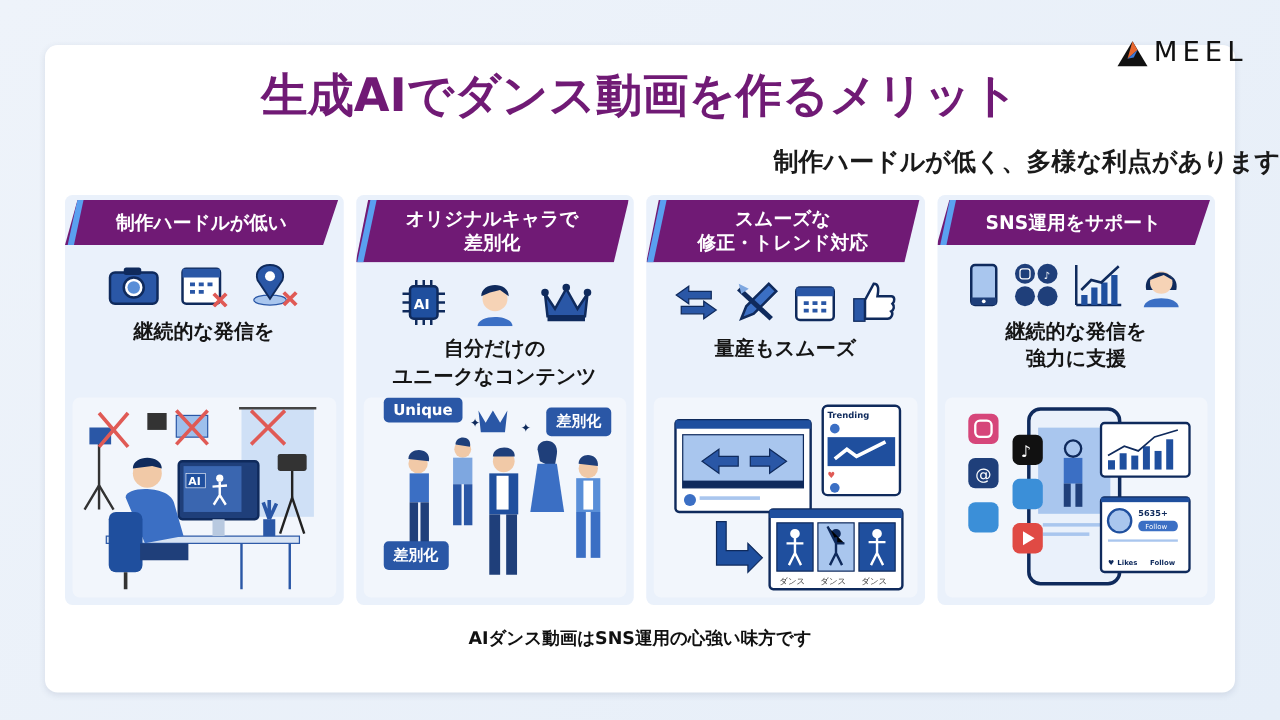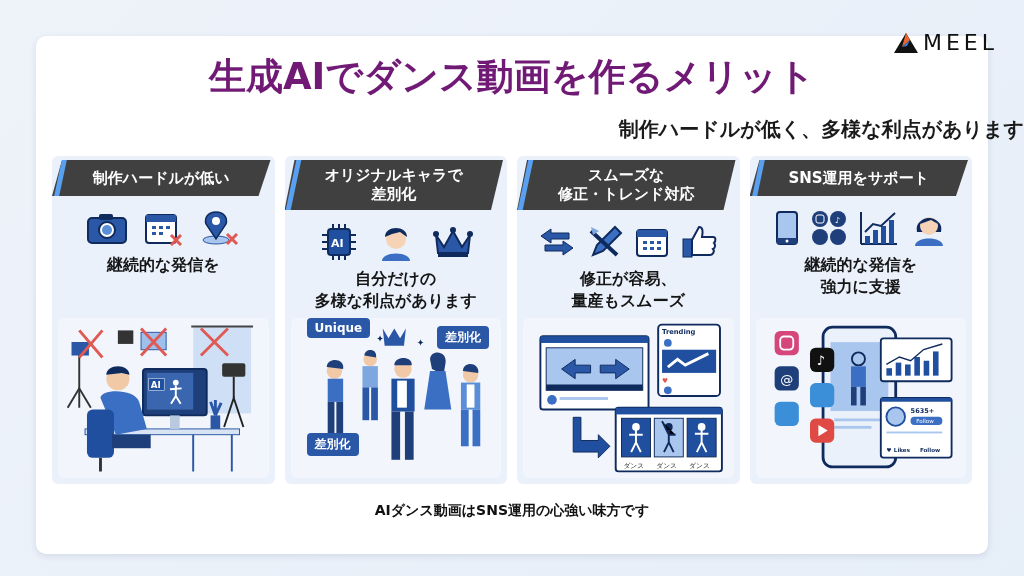--- a/index.html
+++ b/index.html
@@ -31,21 +31,21 @@
     }
     .cards {
       position: absolute; left: 52px; top: 156px; width: 920px; height: 328px;
       display: flex; gap: 10px;
     }
     .card {
       flex: 1; background: #eaf1fb; border-radius: 6px; position: relative; overflow: hidden;
     }
     .card-header {
       position: relative; margin: 4px 4px 0 0; height: 50px;
-      background: #404040; color: #fff;
+      background: #701a75; color: #fff;
       clip-path: polygon(10px 0, 100% 0, calc(100% - 12px) 100%, 0 100%);
       display: flex; align-items: center; justify-content: center; text-align: center;
       font-weight: bold; font-size: 15px; line-height: 1.25; padding: 0 14px;
     }
     .card-header::before {
       content: ""; position: absolute; left: 6px; top: 0; width: 5px; height: 100%;
       background: #5aa0f0; transform: skewX(-12deg);
     }
     .card-header.short { height: 36px; margin-top: 4px; }
     .icons {
@@ -198,21 +198,21 @@
       <svg width="42" height="34" viewBox="0 0 42 34">
         <path d="M4 10 L12 22 L21 6 L30 22 L38 10 L36 28 L6 28 Z" fill="#2a57a6" stroke="#0f2a5c" stroke-width="2"></path>
         <circle cx="4" cy="9" r="3" fill="#0f2a5c"></circle>
           <circle cx="21" cy="5" r="3" fill="#0f2a5c"></circle>
           <circle cx="38" cy="9" r="3" fill="#0f2a5c"></circle>
         <rect x="6" y="28" width="30" height="4" fill="#0f2a5c"></rect>
       </svg>
     </div>
     <div class="desc">
       <div>自分だけの</div>
-      <div>多様な利点があります</div>
+      <div>ユニークなコンテンツ</div>
     </div>
     <div class="illus">
       <svg viewBox="0 0 218 160">
         <path d="M110 8 L116 18 L122 8 L128 18 L134 8 L132 26 L112 26 Z" fill="#2a57a6" transform="translate(-15,0)"></path>
         <text x="88" y="22" font-size="10" fill="#0f2a5c">✦</text>
         <text x="130" y="26" font-size="10" fill="#0f2a5c">✦</text>
 
         <g fill="#1f3f7a">
           <circle cx="45" cy="52" r="8" fill="#f1c9a7"></circle>
             <path d="M37 48 C37 38 56 38 54 50 Z"></path>
@@ -275,21 +275,20 @@
             <rect x="15" y="21" width="4" height="3"></rect>
             <rect x="22" y="21" width="4" height="3"></rect>
           </g>
       </svg>
       <svg width="36" height="34" viewBox="0 0 36 34">
         <rect x="2" y="14" width="9" height="18" fill="#2a57a6" stroke="#0f2a5c"></rect>
         <path d="M11 15 L18 2 C22 2 22 6 21 12 L32 12 C35 12 35 16 33 18 C35 20 34 23 32 24 C34 26 32 30 29 30 L11 30 Z" fill="#fff" stroke="#0f2a5c" stroke-width="2"></path>
       </svg>
     </div>
     <div class="desc">
-      <div>修正が容易、</div>
       <div>量産もスムーズ</div>
     </div>
     <div class="illus">
       <svg viewBox="0 0 218 160">
 
         <rect x="18" y="16" width="112" height="76" rx="3" fill="#fff" stroke="#0f2a5c" stroke-width="2"></rect>
         <rect x="18" y="16" width="112" height="7" fill="#1f4f9e"></rect>
         <rect x="24" y="28" width="100" height="44" fill="#a9c6ee" stroke="#0f2a5c"></rect>
         <path d="M40 50 L54 40 L54 46 L70 46 L70 54 L54 54 L54 60 Z" fill="#2a57a6" stroke="#0f2a5c"></path>
         <path d="M110 50 L96 40 L96 46 L80 46 L80 54 L96 54 L96 60 Z" fill="#2a57a6" stroke="#0f2a5c"></path>

